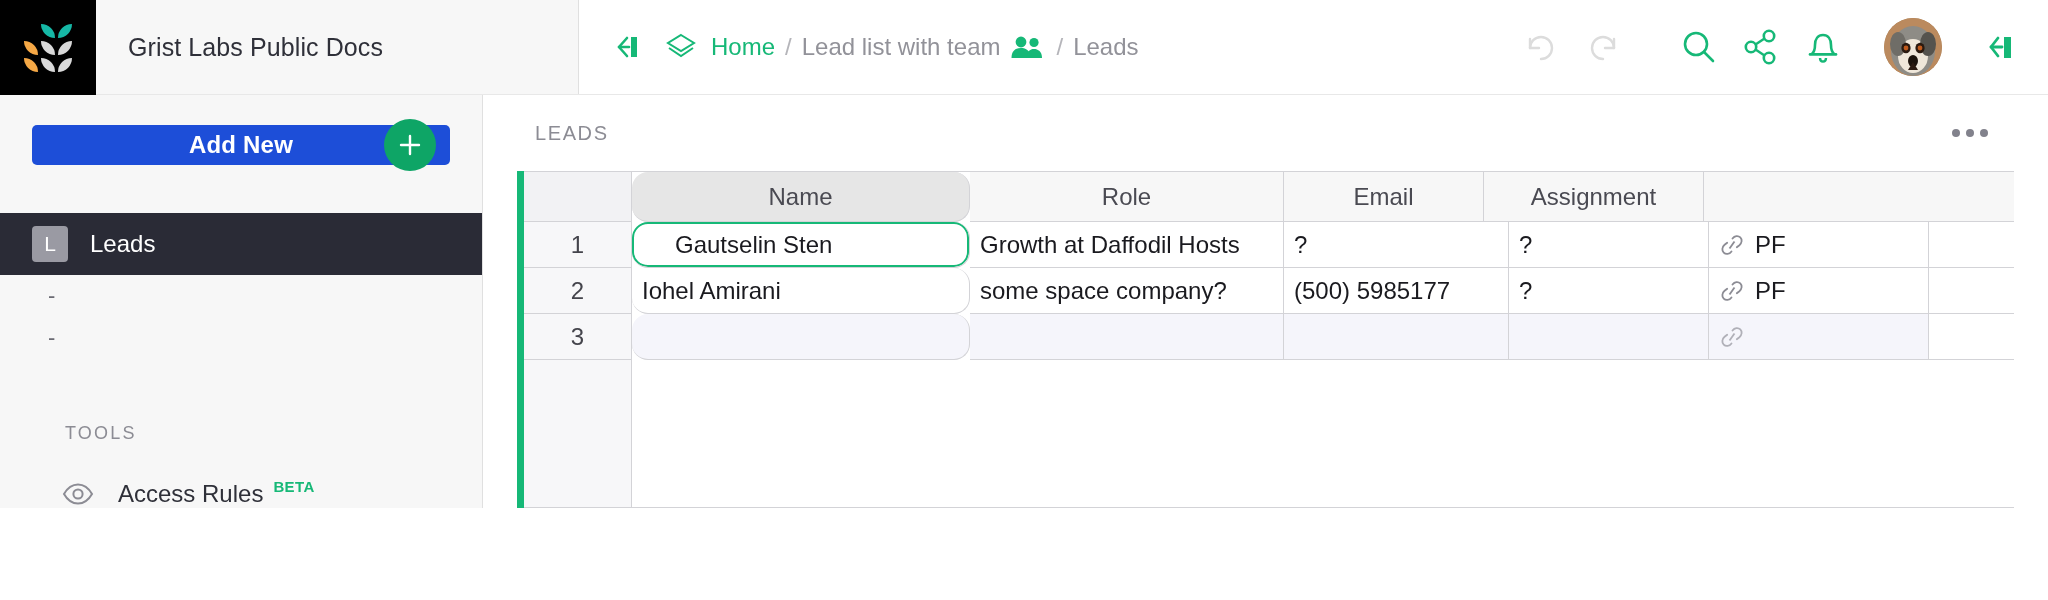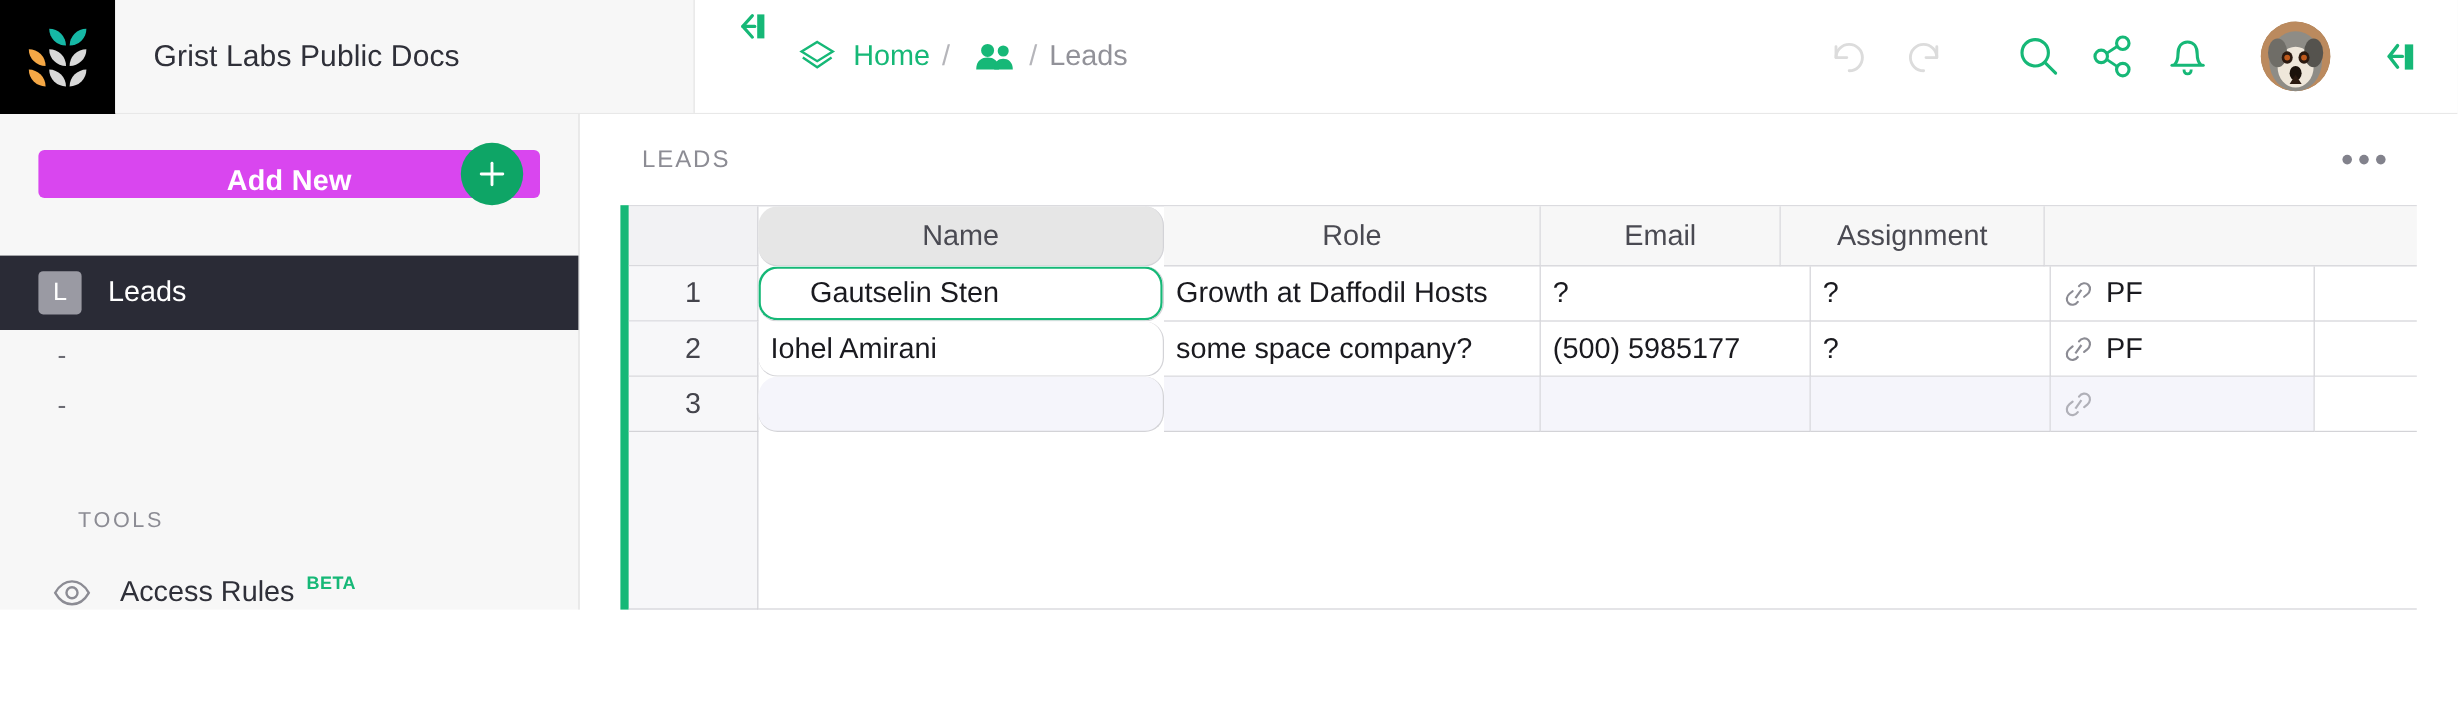--- a/index.html
+++ b/index.html
@@ -26,21 +26,21 @@
   .leaf.tr { border-radius:100% 0 100% 0; }
   .leaf.blank { background:transparent; }
   .leaf.teal { background:#16b8a6; }
   .leaf.orange { background:#f5a846; }
 
   .doc-title-wrap { flex:1 1 auto; display:flex; align-items:center;
                     padding-left:32px; background:#f7f7f7;
                     border-right:1px solid #e0e0e0; max-width:483px; }
   .doc-title { font-size:25px; color:#2f3039; letter-spacing:.1px; }
 
-  .topbar-right { flex:1 1 auto; display:flex; 
+  .topbar-right { flex:1 1 auto; display:flex; align-items:center;
                   background:#ffffff; padding-left:24px; padding-right:18px; }
 
   .icon-btn { display:flex; align-items:center; justify-content:center;
               cursor:pointer; flex:0 0 auto; }
 
   .collapse-left { width:44px; height:44px; }
   .crumbs { display:flex; align-items:center; gap:0; margin-left:18px;
             font-size:24px; white-space:nowrap; }
   .crumb-link { color:#16b877; text-decoration:none; }
   .crumb-plain { color:#929299; }
@@ -59,22 +59,22 @@
   .collapse-right { width:52px; height:52px; margin-left:26px; }
 
   
   .body { flex:1 1 auto; display:flex; min-height:0; }
 
   
   .sidebar { width:483px; flex:0 0 483px; background:#f7f7f7;
              border-right:1px solid #e0e0e0; display:flex;
              flex-direction:column; padding-top:30px; position:relative; }
 
-  .add-new { margin:0 32px; height:68px; background:#d946ef;
-             border-radius:5px; display:flex; align-items:flex-end;
+  .add-new { margin:0 32px; height:68px; background:#1d4ed8;
+             border-radius:5px; display:flex; align-items:center;
              justify-content:center; position:relative; cursor:pointer; }
   .add-new-label { color:#ffffff; font-size:24px; font-weight:bold;
                    letter-spacing:.2px; }
   .add-new-plus { position:absolute; right:14px; top:50%;
                   transform:translateY(-50%); width:52px; height:52px;
                   border-radius:50%; background:#0ea566; display:flex;
                   align-items:center; justify-content:center; }
 
   .page-list { margin-top:48px; }
   .page-item { height:62px; display:flex; align-items:center;
@@ -84,21 +84,21 @@
                 background:#9a9aa3; color:#ffffff; font-size:21px;
                 display:flex; align-items:center; justify-content:center;
                 margin-right:22px; flex:0 0 auto; }
   .page-label { color:#ffffff; font-size:24px; }
 
   .dash-item { height:42px; display:flex; align-items:center;
                padding-left:48px; color:#6b6b73; font-size:22px; }
 
   .tools-head { margin-top:64px; padding-left:65px; color:#8c8c94;
                 font-size:18px; letter-spacing:2.2px; }
-  .tool-item { margin-top:36px; padding-left:44px; display:flex;
+  .tool-item { margin-top:36px; padding-left:62px; display:flex;
                align-items:center; cursor:pointer; }
   .tool-icon { margin-right:24px; display:flex; align-items:center; }
   .tool-label { font-size:24px; color:#2f3039; }
   .beta { font-size:15px; font-weight:bold; color:#16b877;
           margin-left:10px; align-self:flex-start; margin-top:-2px;
           letter-spacing:.4px; }
 
   
   .main { flex:1 1 auto; background:#ffffff; min-width:0;
           display:flex; flex-direction:column; padding:0 34px 0 34px; }
@@ -189,20 +189,21 @@
 
       <div class="crumbs">
         <span class="crumb-icon">
           <svg width="32" height="30" viewBox="0 0 32 30">
             <path d="M16 3 L29 11 L16 19 L3 11 Z" fill="none" stroke="#16b877" stroke-width="2"></path>
             <path d="M4 16 L16 24 L28 16" fill="none" stroke="#16b877" stroke-width="2"></path>
           </svg>
         </span>
         <a class="crumb-link" href="#">Home</a>
         <span class="crumb-sep">/</span>
+        <span class="crumb-plain">Lead list with team</span>
         <span class="crumb-people">
           <svg width="34" height="26" viewBox="0 0 34 26">
             <circle cx="11" cy="8" r="5.4" fill="#16b877"></circle>
             <path d="M1.5 24 C1.5 16.5 6 14 11 14 C16 14 20.5 16.5 20.5 24 Z" fill="#16b877"></path>
             <circle cx="24" cy="8.5" r="4.6" fill="#16b877"></circle>
             <path d="M16.5 24 C16.5 17.5 20 15 24 15 C28 15 32 17.5 32 24 Z" fill="#16b877"></path>
           </svg>
         </span>
         <span class="crumb-sep">/</span>
         <span class="crumb-plain">Leads</span>

